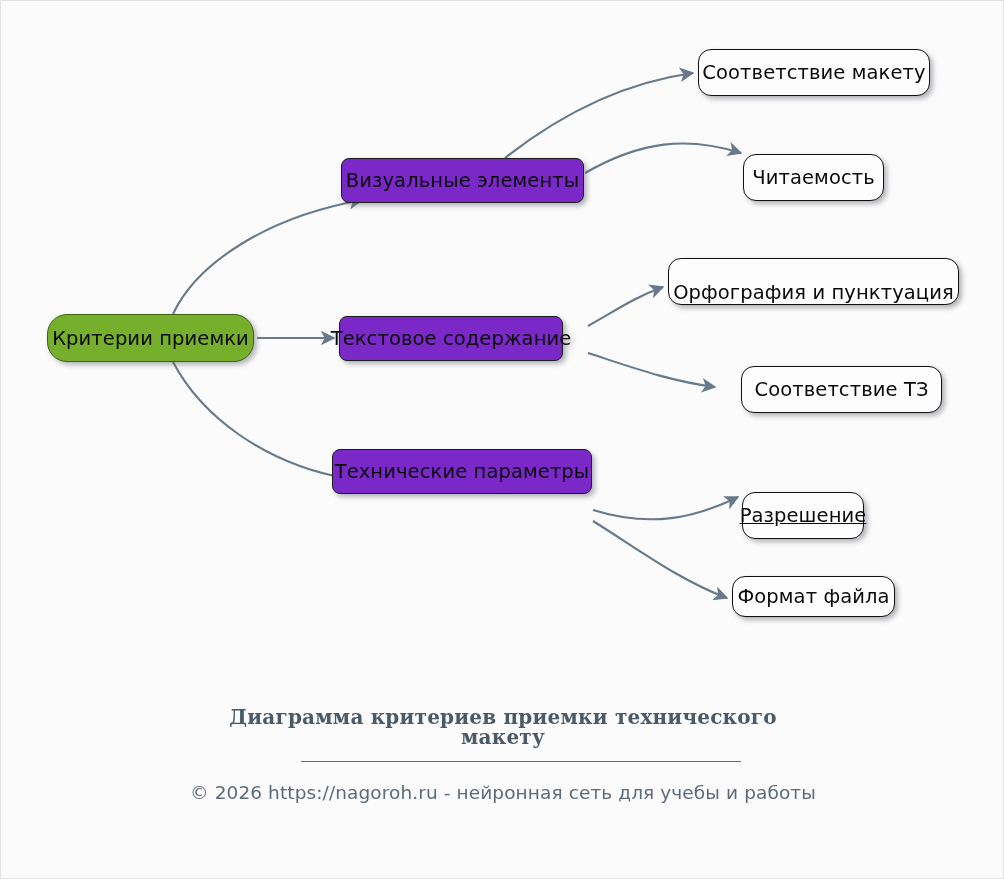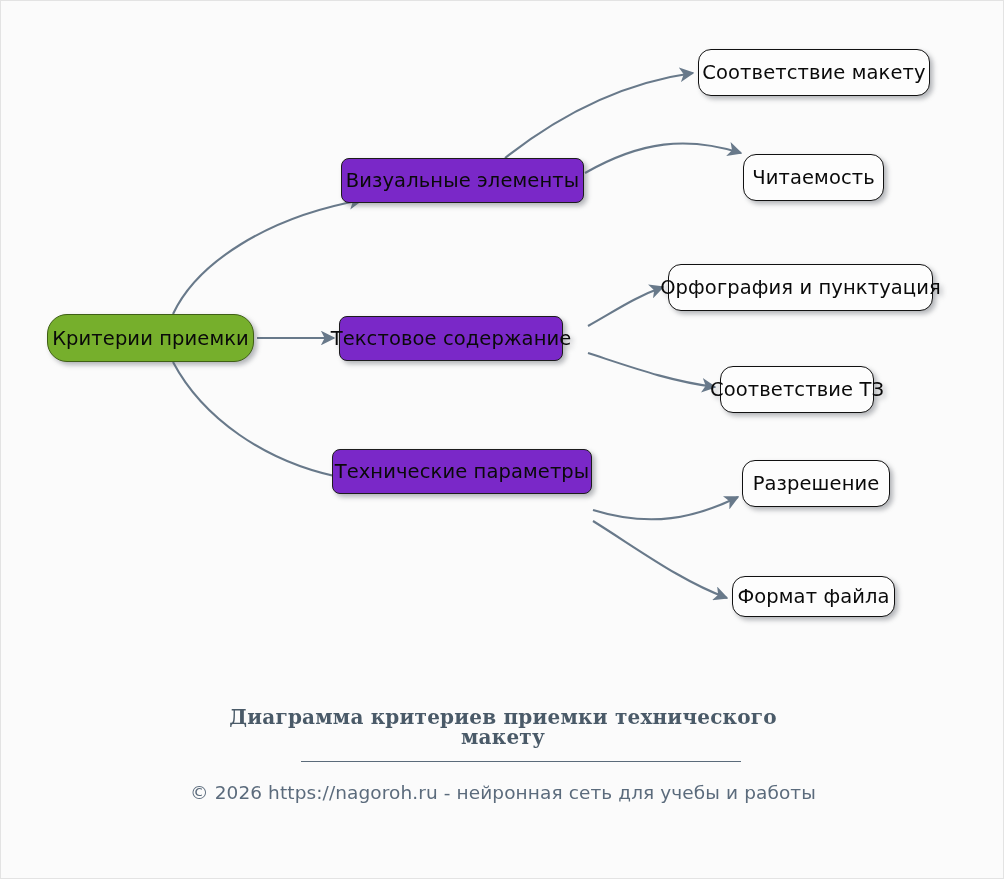--- a/index.html
+++ b/index.html
@@ -134,29 +134,29 @@
   </div>
 
   <div class="node node-leaf" style="left:697px; top:48px; width:232px; height:47px;">
     <span>Соответствие макету</span>
   </div>
 
   <div class="node node-leaf" style="left:742px; top:153px; width:141px; height:47px;text-align:center;">
     <span>Читаемость</span>
   </div>
 
-  <div class="node node-leaf" style="left:667px; top:263px; width:265px; height:47px;">
+  <div class="node node-leaf" style="left:667px; top:257px; width:291px; height:47px;align-items:flex-end;">
     <span>Орфография и пунктуация</span>
   </div>
 
-  <div class="node node-leaf" style="left:719px; top:365px; width:154px; height:47px;border-radius:13px;">
+  <div class="node node-leaf" style="left:740px; top:365px; width:201px; height:47px;border-radius:13px;">
     <span>Соответствие ТЗ</span>
   </div>
 
-  <div class="node node-leaf" style="left:741px; top:459px; width:148px; height:47px;">
+  <div class="node node-leaf" style="left:741px; top:491px; width:122px; height:47px;text-decoration:underline;">
     <span>Разрешение</span>
   </div>
 
   <div class="node node-leaf" style="left:731px; top:575px; width:163px; height:41px;">
     <span>Формат файла</span>
   </div>
 
   <div id="caption">
     <div>Диаграмма критериев приемки технического</div>
     <div>макету</div>

